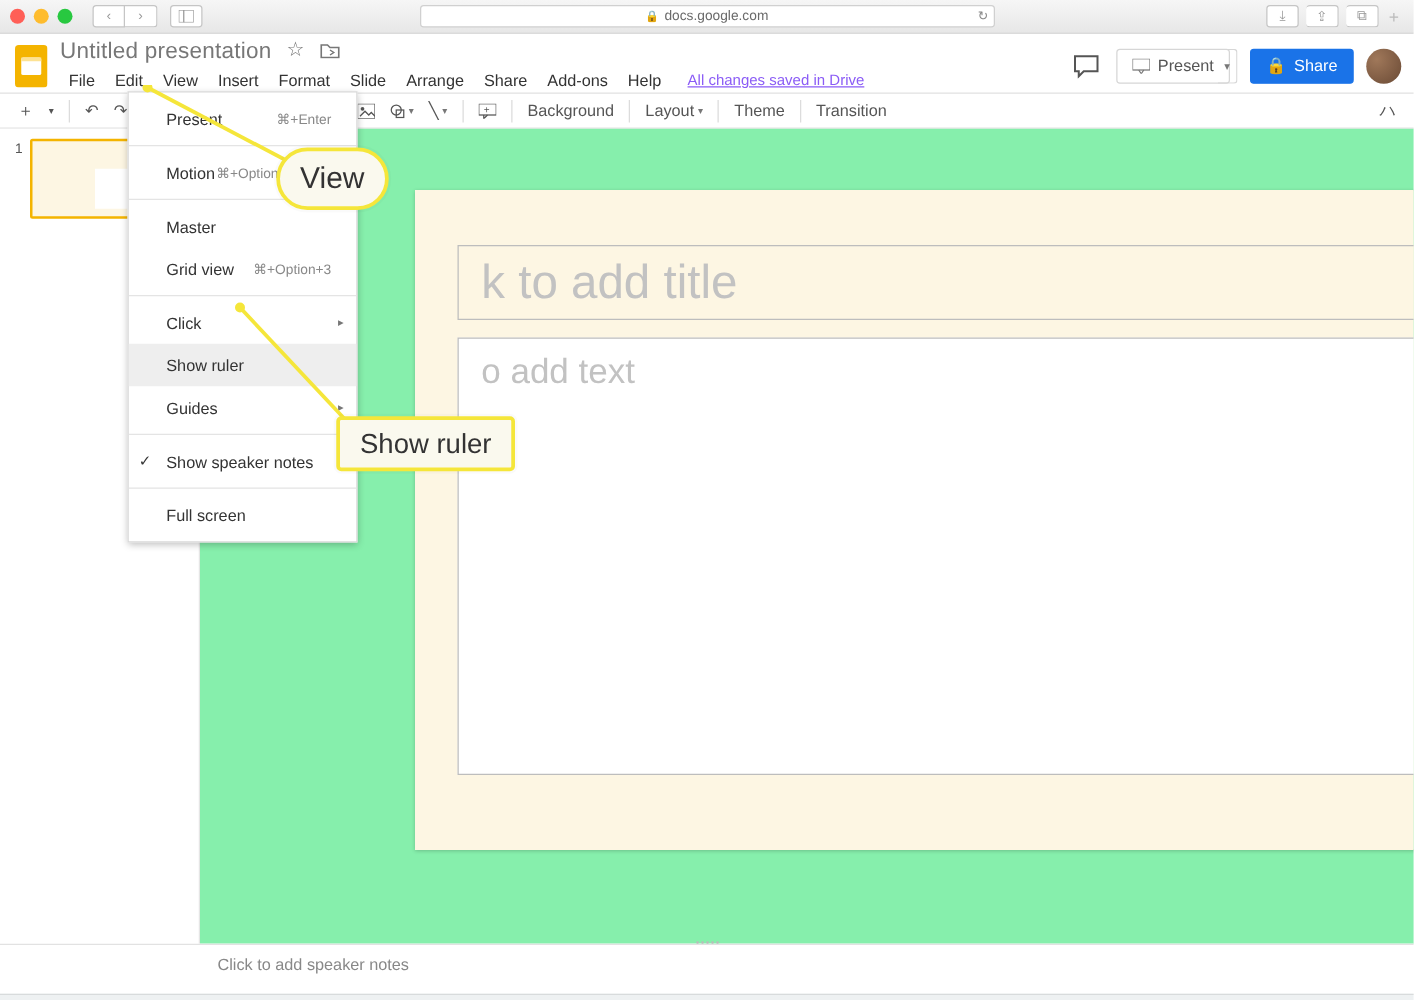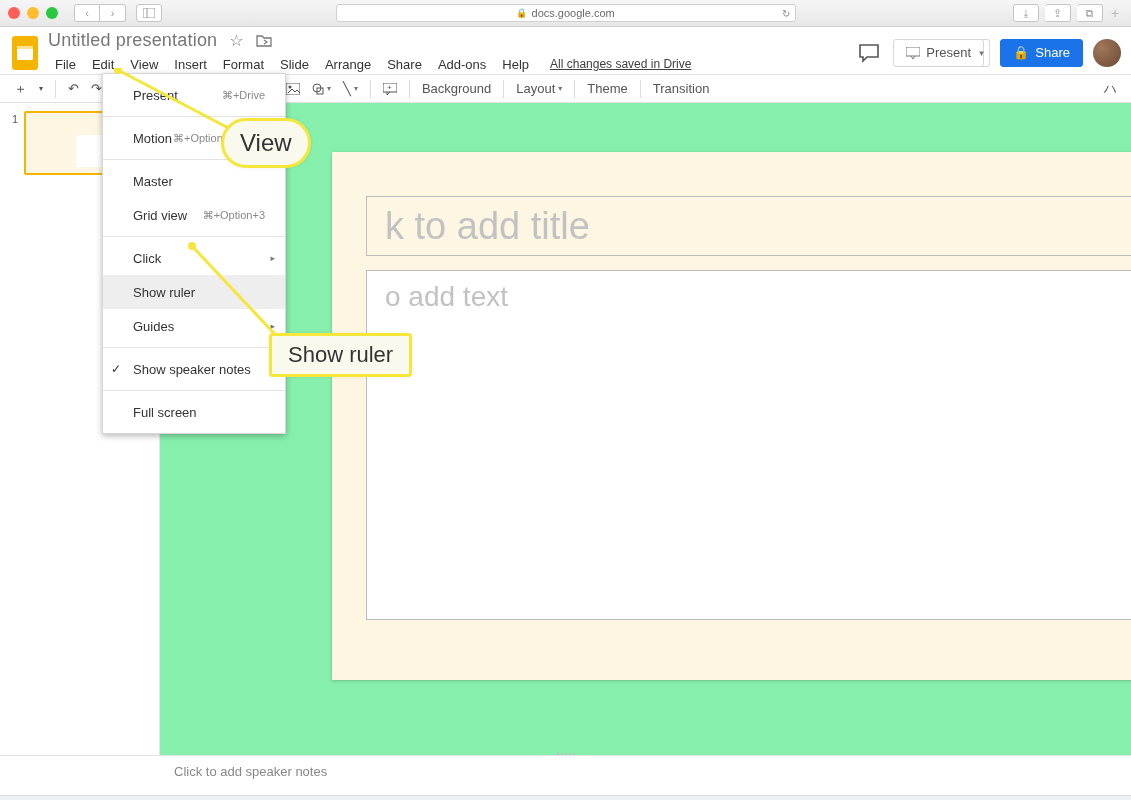--- a/index.html
+++ b/index.html
@@ -29,21 +29,21 @@
 .docs-header { height: 47px; display:flex; align-items:center; padding: 4px 10px 0 10px; }
 .docs-logo { width:30px; height:38px; margin-right:8px; display:flex; align-items:center; justify-content:center; }
 .docs-logo svg { width:26px; height:34px; }
 .doc-titlebar { display:flex; flex-direction:column; }
 .doc-title-row { display:flex; align-items:center; gap:10px; }
 .doc-title { font-size:18px; color:#777; letter-spacing:.2px; }
 .star-btn, .move-btn { width:18px; height:18px; color:#777; display:flex;align-items:center;justify-content:center; }
 .menus { display:flex; gap:2px; margin-top:2px; font-size:13px; color:#333; align-items:center; }
 .menu-item { padding:4px 7px; border-radius:2px; cursor:pointer; }
 .menu-item.active { background:transparent; }
-.drive-status { font-size:12px; color:#404040; margin-left:12px; text-decoration:underline; }
+.drive-status { font-size:12px; color:#8b5cf6; margin-left:12px; text-decoration:underline; }
 
 .header-right { margin-left:auto; display:flex; align-items:center; gap:10px; }
 .comments-btn { width:28px; height:28px; display:flex;align-items:center;justify-content:center;color:#555; }
 .present-btn, .share-btn { height:28px; border-radius:3px; display:flex; align-items:center; padding:0 12px; font-size:13px; gap:6px; border:1px solid #d6d6d6; background:#fff; color:#555; }
 .present-dd { width:16px; height:28px; border:1px solid #d6d6d6; border-left:none; border-radius:0 3px 3px 0; display:flex;align-items:center;justify-content:center; font-size:9px; color:#777; margin-left:-10px;}
 .present-wrap { display:flex; }
 .share-btn { background:#1a73e8; color:#fff; border-color:#1a73e8; }
 .avatar { width:28px; height:28px; border-radius:50%; background: radial-gradient(circle at 30% 30%, #a0785a, #6a4a35); }
 
 
@@ -263,21 +263,21 @@
 
 <div class="bottom-strip">
   
   
   
 </div>
 
 <div class="view-dropdown">
   <div class="dd-row">
     <span>Present</span>
-    <span class="shortcut">⌘+Drive</span>
+    <span class="shortcut">⌘+Enter</span>
   </div>
   <div class="dd-sep"></div>
   <div class="dd-row">
     <span>Motion</span>
     <span class="shortcut">⌘+Option+Shift+B</span>
   </div>
   <div class="dd-sep"></div>
   <div class="dd-row">
     <span>Master</span>
   </div>

